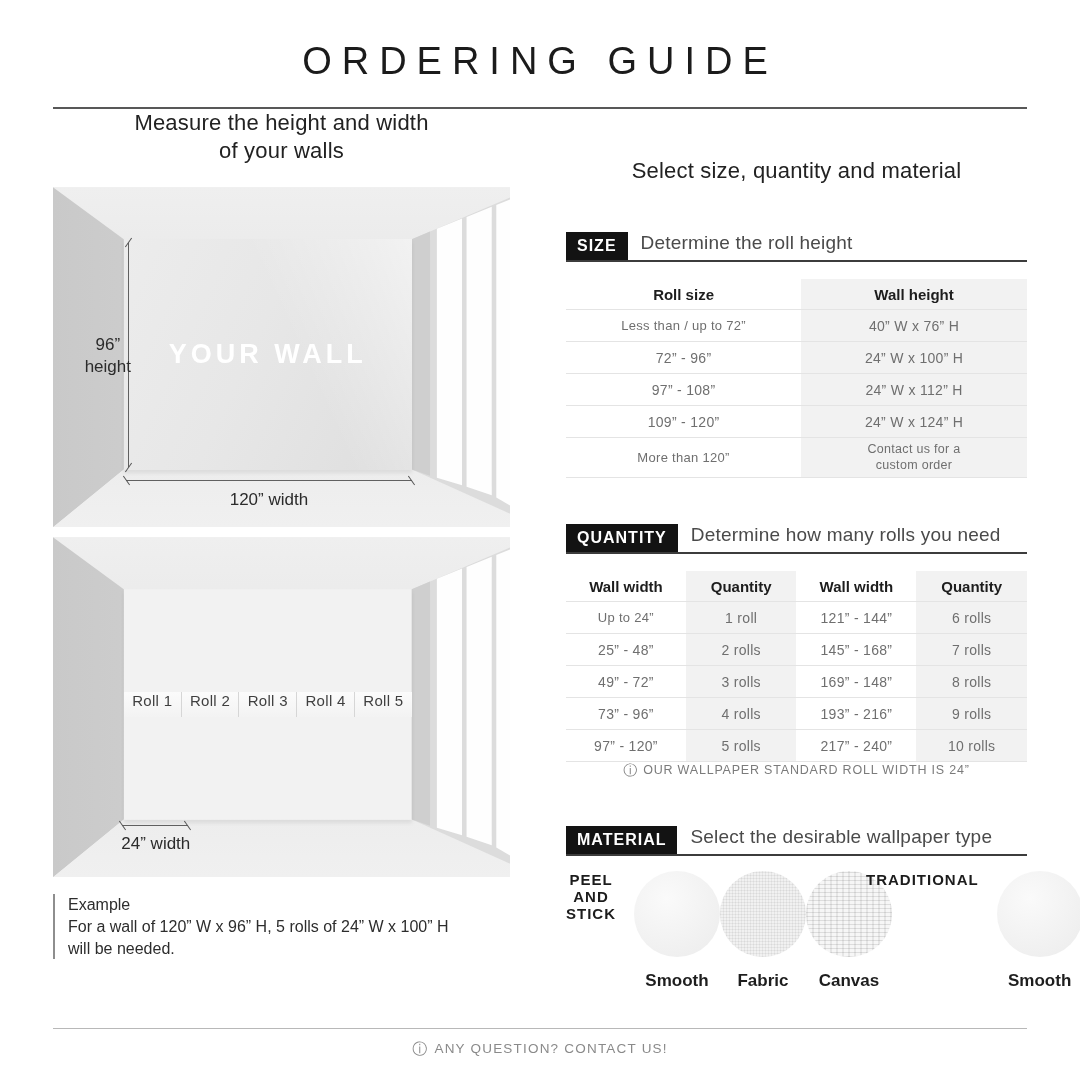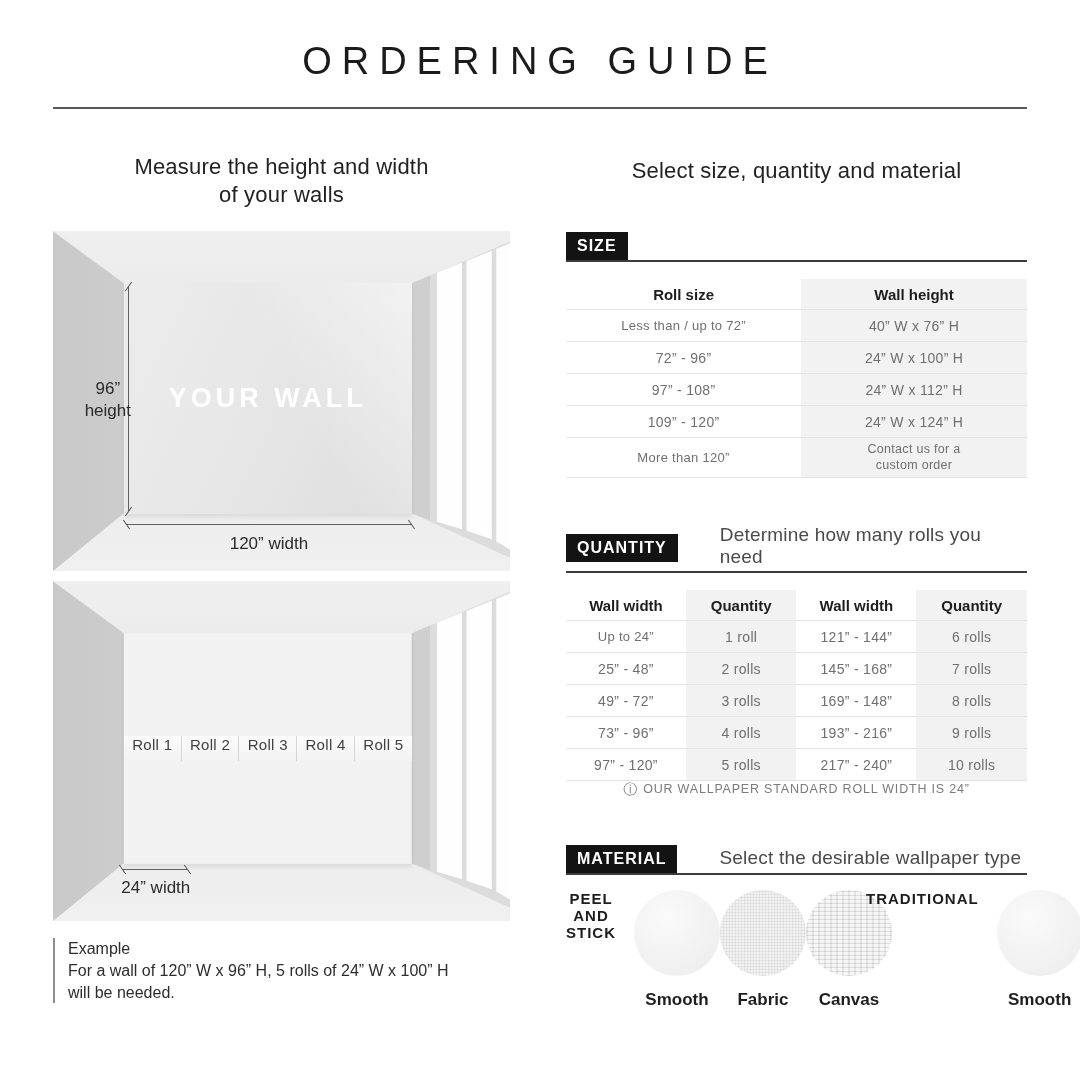--- a/index.html
+++ b/index.html
@@ -9,21 +9,21 @@
 
   
   .title { padding-top:40px; text-align:center; font-size:38px; font-weight:400; letter-spacing:10px; color:#1b1b1b; }
   .rule { margin:24px 53px 0 53px; border-top:2px solid #585858; }
 
   
   .cols { display:flex; padding:0 53px; gap:56px; align-items:flex-start; }
   .col-left { width:457px; }
   .col-right { width:461px; }
 
-  h2.col-heading { margin-top:44px; text-align:center; font-size:22px; line-height:1.28; font-weight:400; color:#222; letter-spacing:0.2px; }
+  h2.col-heading { text-align:center; font-size:22px; line-height:1.28; font-weight:400; color:#222; letter-spacing:0.2px; }
   .col-right h2.col-heading { margin-top:48px; }
 
   
   .room { position:relative; width:457px; height:340px; overflow:hidden; background:#f2f2f2; margin-top:22px; }
   .room + .room { margin-top:10px; }
   .room > div { position:absolute; }
   .ceiling { inset:0; clip-path:polygon(0% 0%, 100% 0%, 100% 3%, 78.5% 15.3%, 15.5% 15.3%); background:linear-gradient(180deg,#efefef 0%,#dadada 100%); }
   .wall-left { inset:0; clip-path:polygon(0% 0%, 15.5% 15.3%, 15.5% 83%, 0% 100%); background:linear-gradient(90deg,#c9c9c9 0%,#dedede 100%); }
   .floor { inset:0; clip-path:polygon(0% 100%, 15.5% 83%, 78.5% 83%, 100% 96%, 100% 100%); background:linear-gradient(180deg,#dedede 0%,#f0f0f0 100%); }
   .wall-right { inset:0; clip-path:polygon(78.5% 15.3%, 100% 3%, 100% 96%, 78.5% 83%); background:#dcdcdc; }
@@ -56,21 +56,21 @@
   .dim-h2 { left:15%; width:14.6%; top:84.6%; }
   .dim-label { position:absolute; font-size:17px; color:#2b2b2b; text-align:center; line-height:1.3; }
   .dim-label-height { left:1.5%; width:21%; top:43%; }
   .dim-label-w1 { left:16%; width:62.5%; top:88.6%; }
   .dim-label-w2 { left:11.5%; width:22%; top:87%; }
 
   
   .example { margin-top:17px; border-left:2px solid #8e8e8e; padding-left:13px; font-size:16px; color:#2d2d2d; line-height:1.35; }
 
   
-  .sec-head { display:flex; align-items:center; border-bottom:2px solid #3c3c3c; margin-top:46px;gap:29px; }
+  .sec-head { display:flex; align-items:flex-start; border-bottom:2px solid #3c3c3c; margin-top:46px; }
   .sec-head .badge { background:#131313; color:#ffffff; font-weight:bold; font-size:16px; letter-spacing:1px; padding:5px 11px 5px 11px; }
   .sec-head .sec-title { font-size:19px; color:#4a4a4a; padding:0 0 3px 13px; letter-spacing:0.2px; }
   .sec-head.first { margin-top:47px; }
 
   
   .table { margin-top:17px; width:100%; }
   .t-row { display:flex; }
   .t-cell { display:flex; align-items:center; justify-content:center; text-align:center; min-height:31px; padding:2px 4px; }
   .t-head .t-cell { font-weight:bold; font-size:15px; color:#1d1d1d; min-height:30px; }
   .t-body .t-row { border-top:1px solid #e4e4e4; }
@@ -188,20 +188,21 @@
         <div>For a wall of 120” W x 96” H, 5 rolls of 24” W x 100” H</div>
         <div>will be needed.</div>
       </div>
     </div>
 
     <div class="col-right">
       <h2 class="col-heading">Select size, quantity and material</h2>
 
       <div class="sec-head first">
         <span class="badge">SIZE</span>
+        <span class="sec-title">Determine the roll height</span>
       </div>
       <div class="table size-table">
         <div class="t-row t-head">
           <div class="t-cell">Roll size</div>
           <div class="t-cell">Wall height</div>
         </div>
         <div class="t-body">
             <div class="t-row">
               <div class="t-cell">Less than / up to 72”</div>
               <div class="t-cell">40” W x 76” H</div>
@@ -306,14 +307,20 @@
             <div class="mat-opt">
               <div class="circle tex-canvas"></div>
               <div class="mat-label">Canvas</div>
             </div>
           </div>
         </div>
       </div>
     </div>
   </div>
 
+  <div class="footer">
+    <div class="footer-rule"></div>
+    <div class="footer-text">
+      <span class="info-icon">ⓘ</span><span>ANY QUESTION? CONTACT US!</span>
+    </div>
+  </div>
 
 </div>
 
 </body></html>

